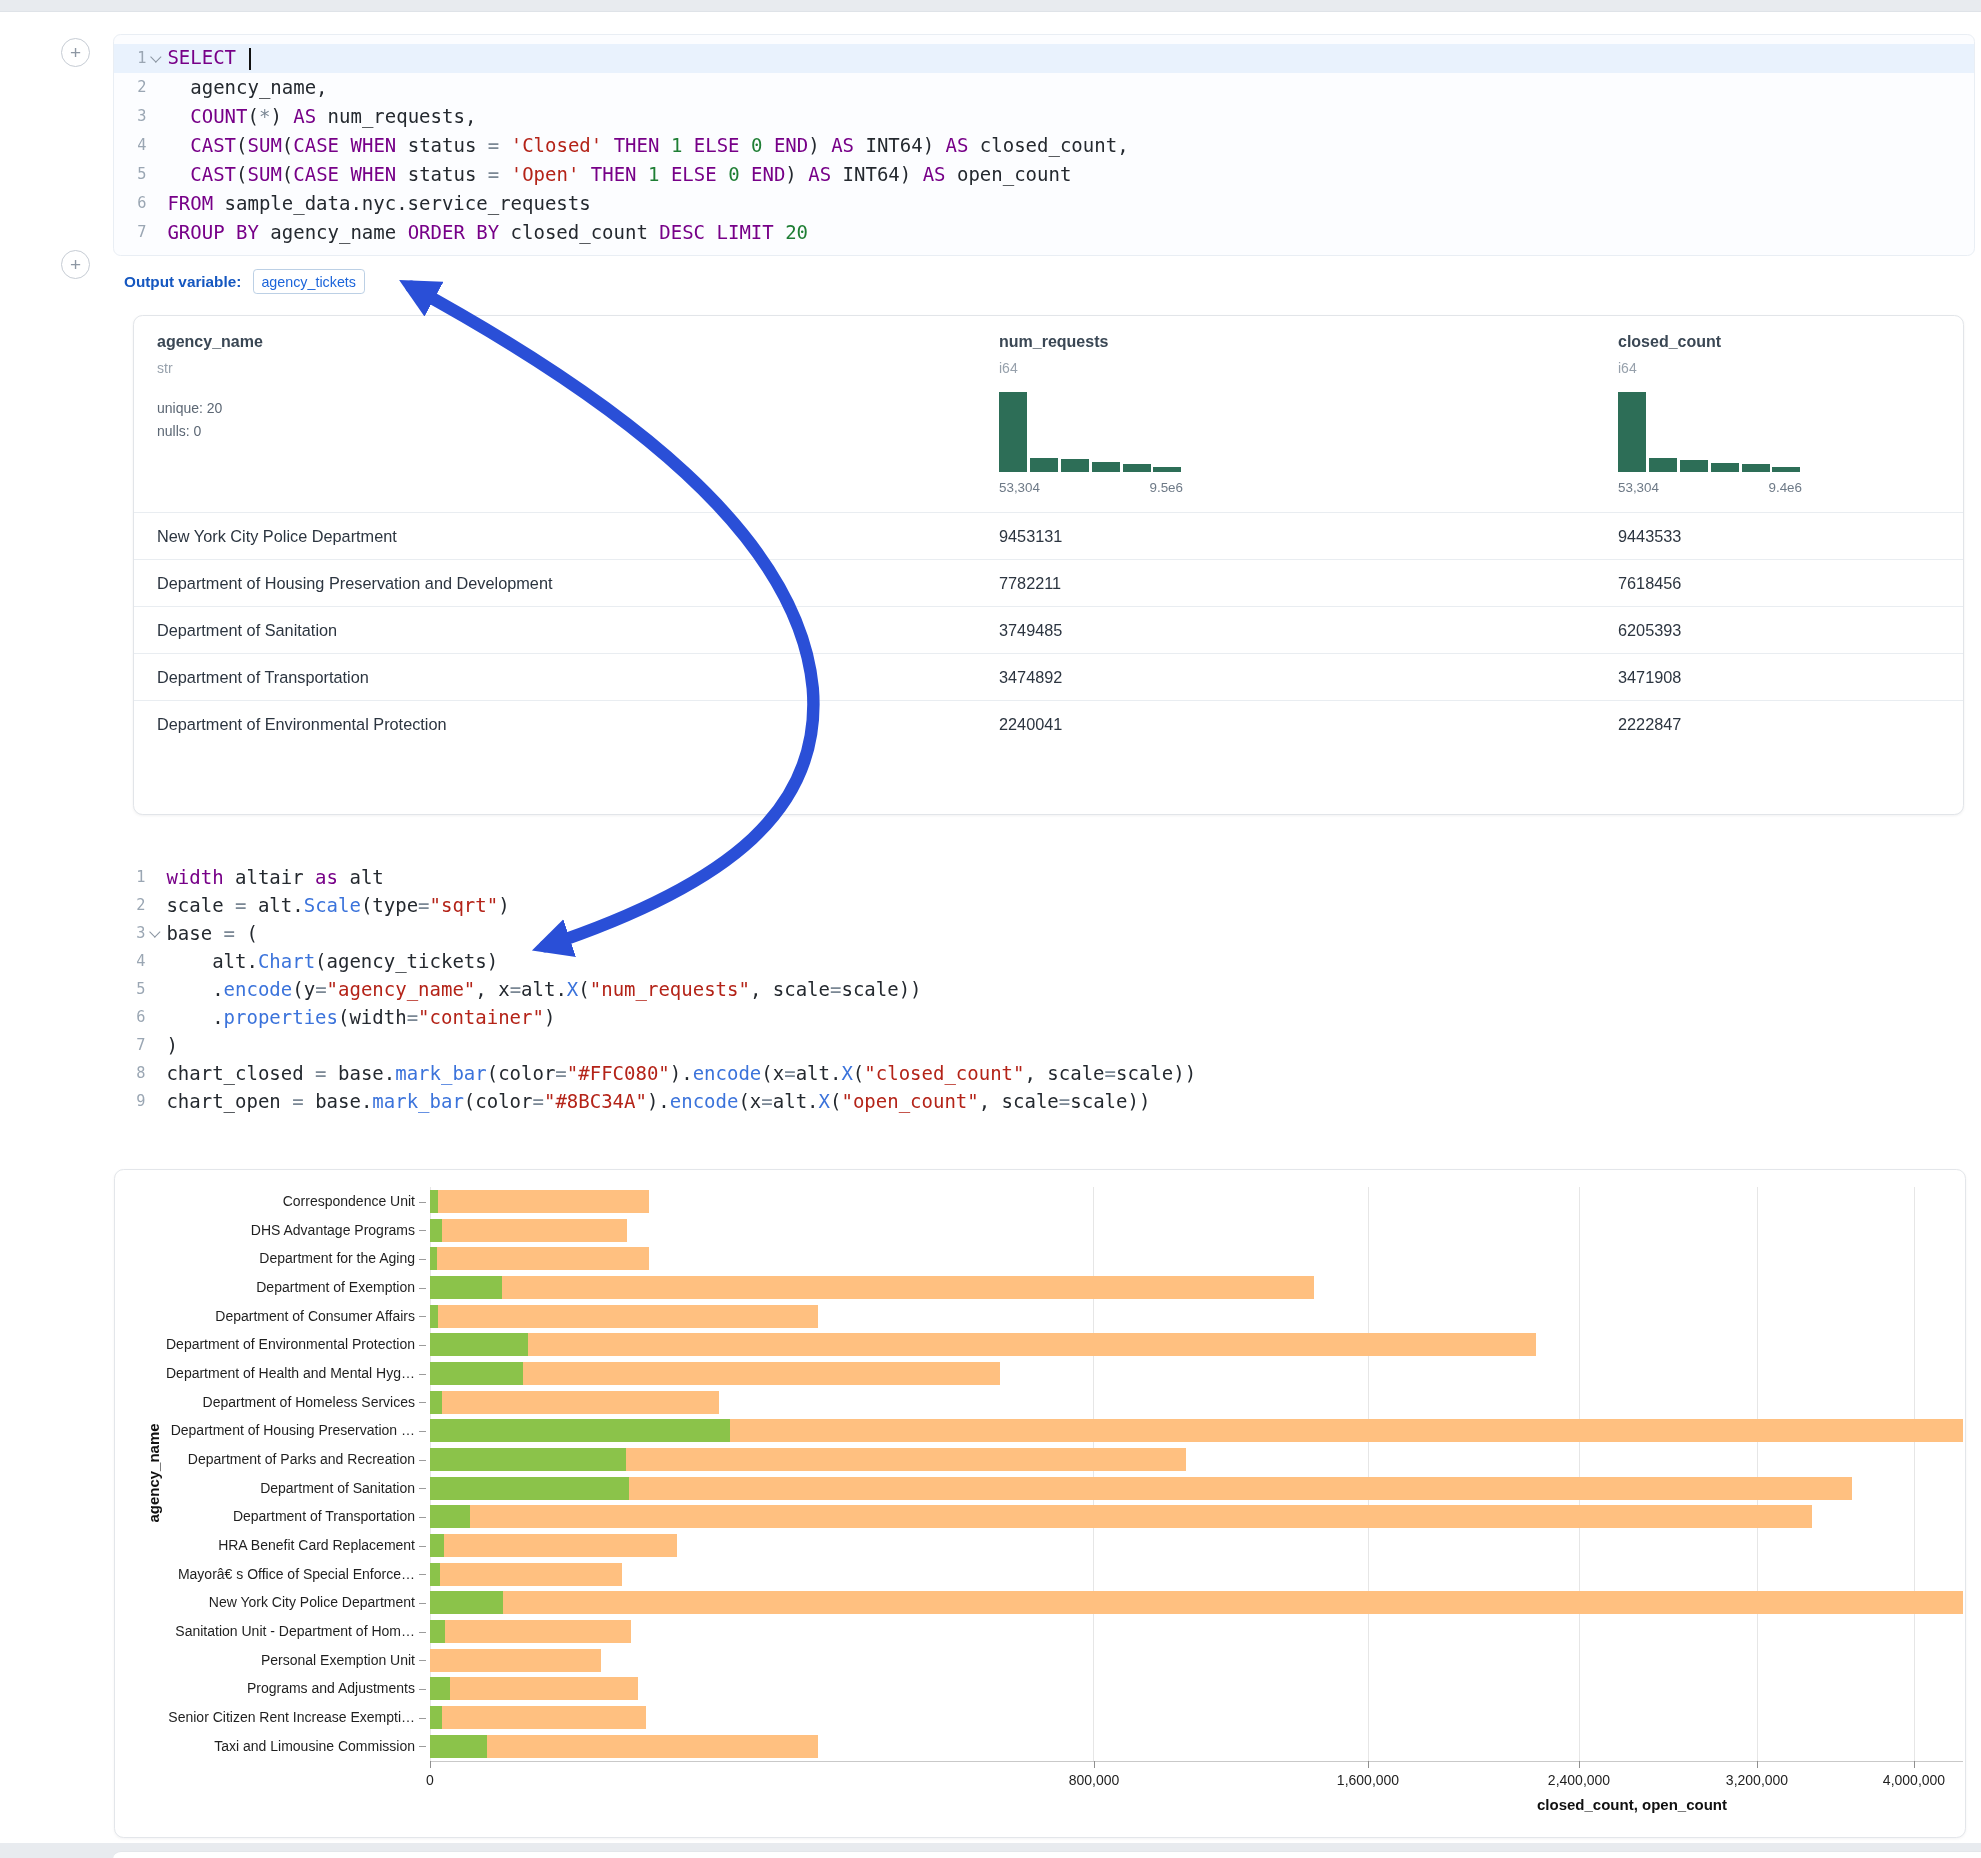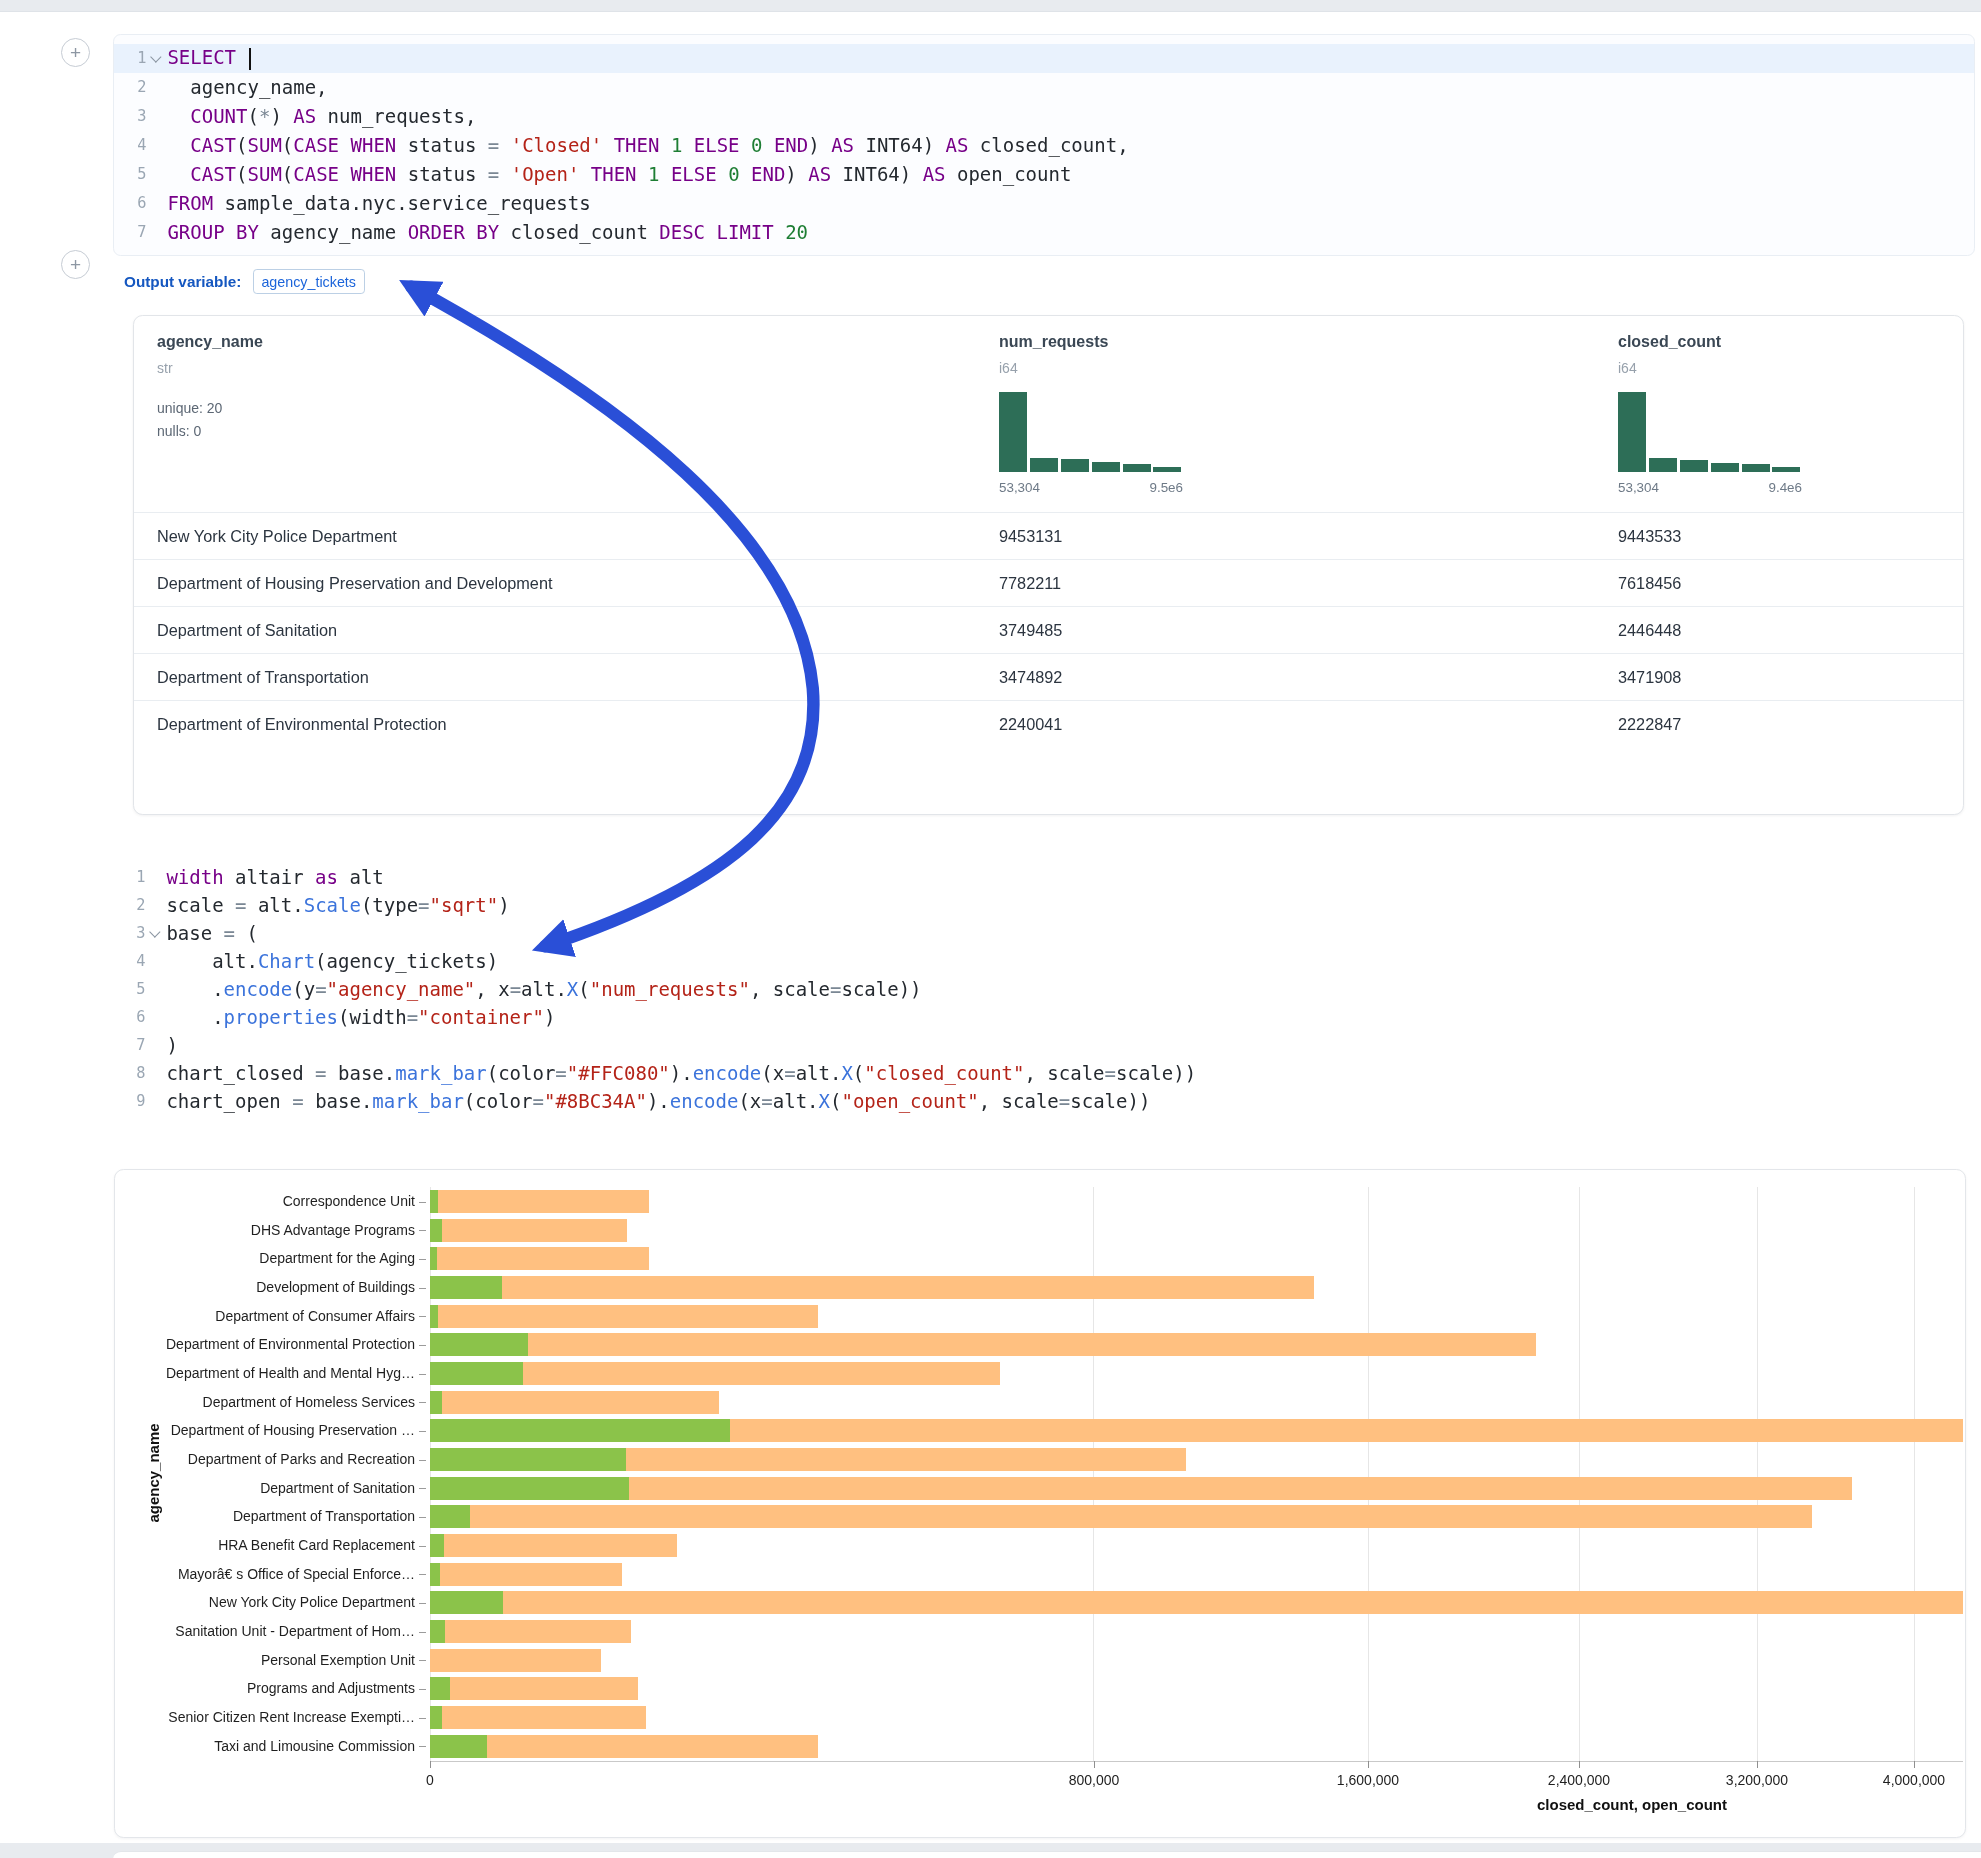--- a/index.html
+++ b/index.html
@@ -166,21 +166,21 @@
           <span class="td3">9443533</span>
         </div>
         <div class="t-row">
           <span class="td1">Department of Housing Preservation and Development</span>
           <span class="td2">7782211</span>
           <span class="td3">7618456</span>
         </div>
         <div class="t-row">
           <span class="td1">Department of Sanitation</span>
           <span class="td2">3749485</span>
-          <span class="td3">2446448</span>
+          <span class="td3">6205393</span>
         </div>
         <div class="t-row">
           <span class="td1">Department of Transportation</span>
           <span class="td2">3474892</span>
           <span class="td3">3471908</span>
         </div>
         <div class="t-row">
           <span class="td1">Department of Environmental Protection</span>
           <span class="td2">2240041</span>
           <span class="td3">2222847</span>
@@ -262,21 +262,21 @@
       <div class="xtick" style="left: 1642px;"></div>
       <div class="xlabel" style="left: 1642px;">3,200,000</div>
       <div class="xtick" style="left: 1799px;"></div>
       <div class="xlabel" style="left: 1799px;">4,000,000</div>
       <div class="ylab" style="top: 23px;">Correspondence Unit</div>
       <div class="ytick" style="top: 32px;"></div>
       <div class="ylab" style="top: 52px;">DHS Advantage Programs</div>
       <div class="ytick" style="top: 60px;"></div>
       <div class="ylab" style="top: 80px;">Department for the Aging</div>
       <div class="ytick" style="top: 89px;"></div>
-      <div class="ylab" style="top: 109px;">Development of Buildings</div>
+      <div class="ylab" style="top: 109px;">Department of Exemption</div>
       <div class="ytick" style="top: 118px;"></div>
       <div class="ylab" style="top: 138px;">Department of Consumer Affairs</div>
       <div class="ytick" style="top: 146px;"></div>
       <div class="ylab" style="top: 166px;">Department of Environmental Protection</div>
       <div class="ytick" style="top: 175px;"></div>
       <div class="ylab" style="top: 195px;">Department of Health and Mental Hyg…</div>
       <div class="ytick" style="top: 204px;"></div>
       <div class="ylab" style="top: 224px;">Department of Homeless Services</div>
       <div class="ytick" style="top: 232px;"></div>
       <div class="ylab" style="top: 252px;">Department of Housing Preservation …</div>

